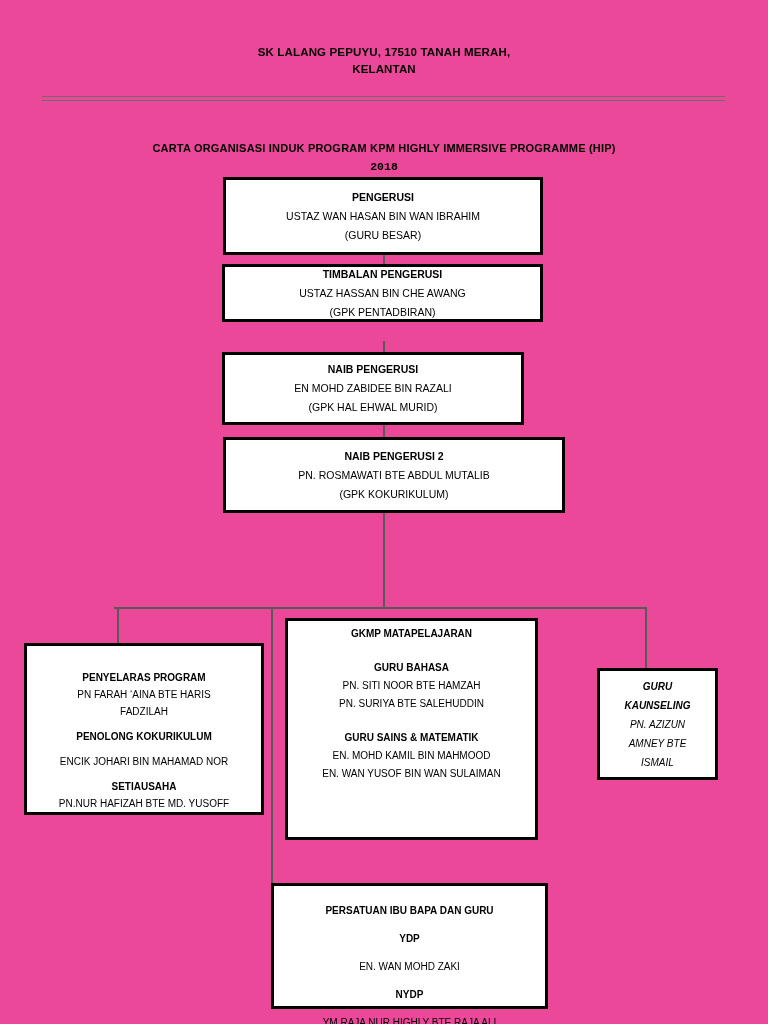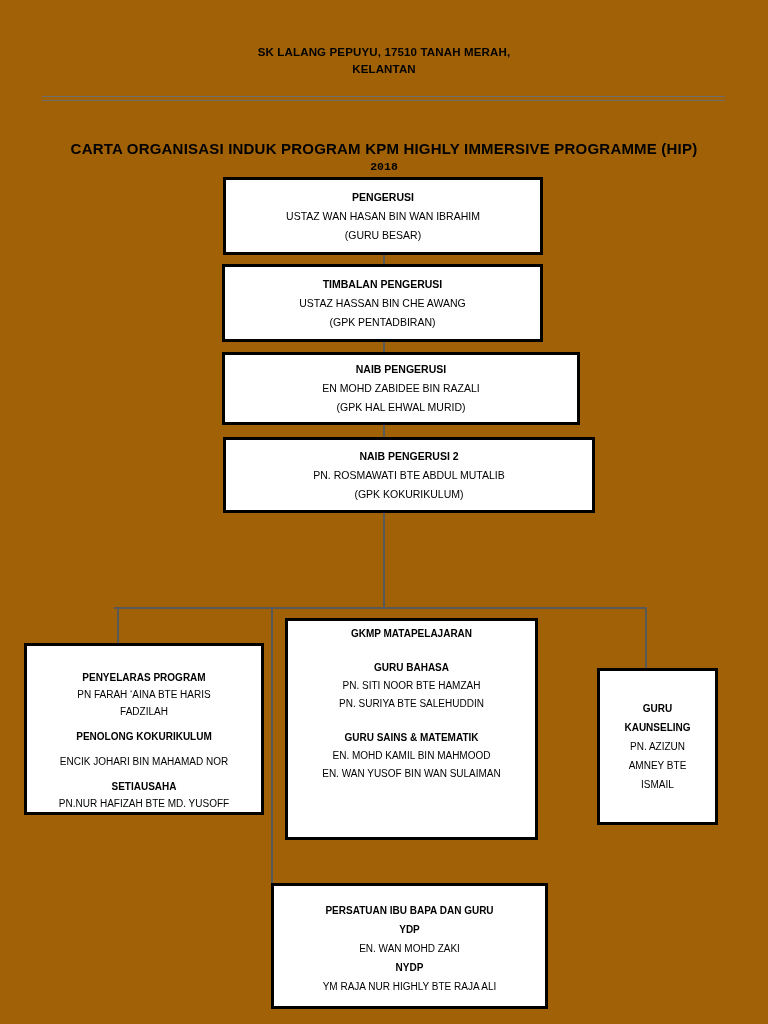--- a/index.html
+++ b/index.html
@@ -12,21 +12,21 @@
     height: 1024px;
     font-family: "Liberation Sans", sans-serif;
     color: #000000;
     -webkit-font-smoothing: antialiased;
   }
   #page {
     position: relative;
     width: 768px;
     height: 1024px;
     overflow: hidden;
-    background: #a16207;
+    background: #ec4899;
   }
 
   
   .header-block {
     position: absolute;
     left: 0;
     top: 44px;
     width: 768px;
     text-align: center;
   }
@@ -49,21 +49,21 @@
 
   
   .chart-title {
     position: absolute;
     left: 0;
     top: 139px;
     width: 768px;
     text-align: center;
   }
   .chart-title .t1 {
-    font-size: 15px;
+    font-size: 11px;
     font-weight: bold;
     line-height: 19px;
     letter-spacing: 0.2px;
   }
   .chart-title .t2 {
     font-size: 11.5px;
     font-weight: bold;
     line-height: 17px;
     font-family: Liberation Mono, monospace;
   }
@@ -84,46 +84,46 @@
   .node .ln {
     font-size: 10.5px;
     line-height: 19px;
     white-space: nowrap;
   }
   .node .ln.b { font-weight: bold; }
   .node .ln.gap { height: 13px; line-height: 13px; }
 
   
   #node-pengerusi      { left:223px; top:177px;  width:320px; height:78px; }
-  #node-timbalan       { left:222px; top:264px;  width:321px; height:78px; }
-  #node-naib           { left:222px; top:352px;  width:358px; height:73px; }
-  #node-naib2          { left:223px; top:437px;  width:372px; height:76px; }
+  #node-timbalan       { left:222px; top:264px;  width:321px; height:58px; }
+  #node-naib           { left:222px; top:352px;  width:302px; height:73px; }
+  #node-naib2          { left:223px; top:437px;  width:342px; height:76px; }
 
   #node-penyelaras {
     left:24px; top:643px; width:240px; height:172px;
     justify-content: flex-start; padding-top: 23px;
   }
   #node-penyelaras .ln { font-size: 10px; line-height: 17px; }
   #node-penyelaras .ln.gap { height: 11px; line-height: 11px; }
 
   #node-gkmp {
     left:285px; top:618px; width:253px; height:222px;
     justify-content: flex-start; padding-top: 4px;
   }
   #node-gkmp .ln { font-size: 10px; line-height: 18px; }
   #node-gkmp .ln.gap { height: 16px; line-height: 16px; }
 
   #node-kaunseling {
-    left:597px; top:668px; width:121px; height:157px;
+    left:597px; top:668px; width:121px; height:112px;font-style:italic;
   }
   #node-kaunseling .ln { font-size: 10px; line-height: 19px; }
 
   #node-pibg {
     left:271px; top:883px; width:277px; height:126px;
-    justify-content: flex-start; padding-top: 15px;
+    justify-content: flex-start; padding-top: 15px; gap: 9px;
   }
   #node-pibg .ln { font-size: 10px; line-height: 19px; }
 
   
   .conn {
     position: absolute;
     background: #595959;
     z-index: 1;
   }
   .conn.v { width: 1.6px; }

